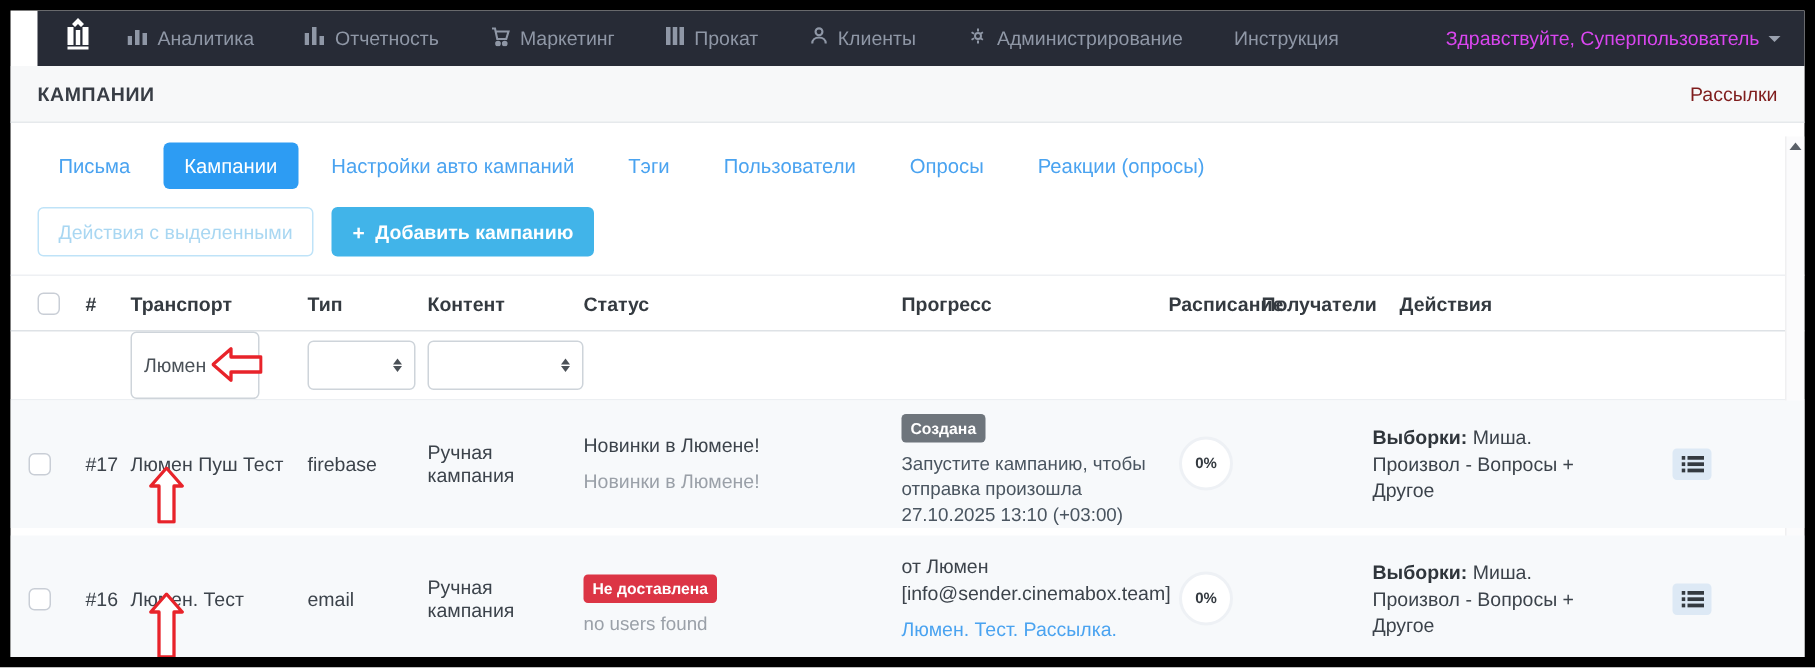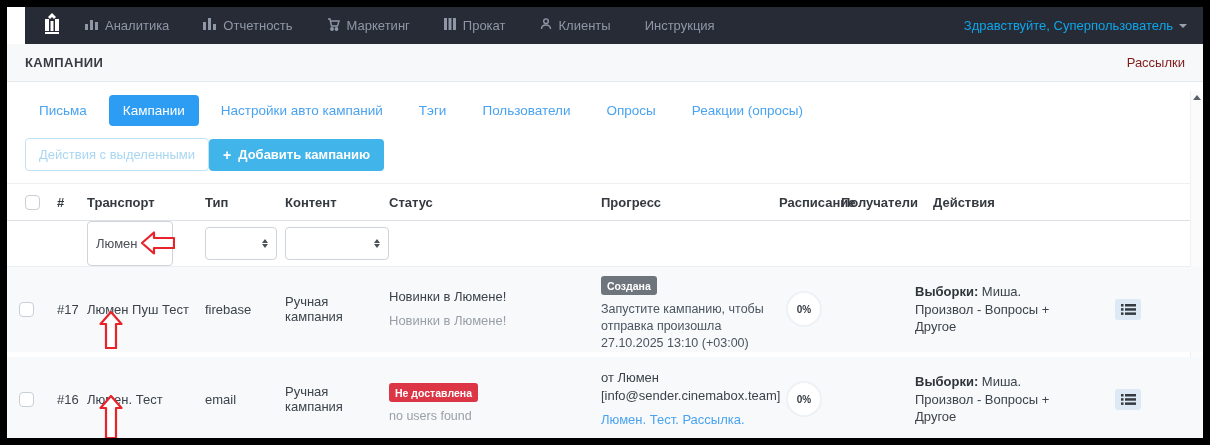--- a/index.html
+++ b/index.html
@@ -7,39 +7,39 @@
   body { font-family:"Liberation Sans", sans-serif; }
 
   .frame { position:relative; width:1210px; height:445px; border:7px solid #000; overflow:hidden; background:#fff; }
 
   
   .navbar { display:flex; align-items:center; height:37px; background:#272b36; padding:0 16px;margin-left:18px; }
   .brand { display:flex; align-items:center; margin-right:22px; }
   .nav-items { display:flex; align-items:center; gap:34px; flex:1; }
   .nav-item { display:flex; align-items:center; gap:7px; color:#8f97a6; font-size:13px; cursor:pointer; white-space:nowrap; }
   .nav-item svg { flex:0 0 auto; }
-  .nav-user { color:#0ea5e9; font-size:13px; display:flex; align-items:center; gap:6px; white-space:nowrap; }
+  .nav-user { color:#d946ef; font-size:13px; display:flex; align-items:center; gap:6px; white-space:nowrap; }
   .caret-down { width:0; height:0; border-left:4px solid transparent; border-right:4px solid transparent; border-top:4px solid #9aa1af; display:inline-block; }
 
   
   .page-header { display:flex; align-items:center; justify-content:space-between; height:38px; background:#f7f8f9; border-bottom:1px solid #e6e9ec; padding:0 18px; }
   .page-title { font-size:13px; font-weight:700; color:#383d45; letter-spacing:.4px; }
   .header-link { font-size:13px; color:#7f1d1d; cursor:pointer; }
 
   
   .scrollbar { position:absolute; top:84px; right:0; width:13px; bottom:0; background:#fbfbfc; border-left:1px solid #f0f0f1; }
   .scrollbar .up { width:0; height:0; margin:4px auto 0; border-left:4px solid transparent; border-right:4px solid transparent; border-bottom:5px solid #5a6068; }
 
   
   .tabs { display:flex; align-items:center; gap:8px; padding:13px 18px 8px; }
   .tab { font-size:13.5px; color:#4aa3f0; padding:8px 14px; border-radius:4px; cursor:pointer; white-space:nowrap; }
   .tab.active { background:#2d9cf3; color:#fff; }
 
   
-  .toolbar { display:flex; align-items:center; padding:4px 18px 12px; }
+  .toolbar { display:flex; gap:12px; padding:4px 18px 12px; }
   .btn-outline { font-size:13px; color:#a9d7f2; background:#fff; border:1px solid #bfe3f8; border-radius:4px; padding:8px 13px; cursor:default; white-space:nowrap; }
   .btn-primary { font-size:13px; font-weight:700; color:#fff; background:#41b4e9; border:none; border-radius:4px; padding:8px 14px; cursor:pointer; display:flex; align-items:center; gap:7px; white-space:nowrap; }
   .btn-primary .plus { font-weight:700; font-size:14px; }
 
   
   .grid { display:grid; grid-template-columns:38px 30px 118px 80px 104px 212px 178px 62px 74px 170px 1fr; }
   .cell { padding:0 0 0 12px; font-size:13px; color:#3c434b; }
   .thead { border-top:1px solid #eef0f3; border-bottom:1px solid #dee2e6; align-items:center; height:38px; }
   .thead .cell { font-weight:600; color:#343a40; display:flex; align-items:center; position:relative; }
   .red-box { border:2px solid #e8232a; padding:1px 5px; margin-left:-7px; }
@@ -135,20 +135,27 @@
         <span>Прокат</span>
       </div>
       <div class="nav-item">
         <span><svg width="12" height="12" viewBox="0 0 12 12" fill="none" stroke="#8f97a6" stroke-width="1.4">
               <circle cx="6" cy="3.2" r="2.3"></circle>
               <path d="M1.5 11 c0-2.6 2-4 4.5-4 s4.5 1.4 4.5 4"></path>
             </svg></span>
         <span>Клиенты</span>
       </div>
       <div class="nav-item">
+        <span><svg width="13" height="12" viewBox="0 0 13 12" fill="#8f97a6">
+              <circle cx="7" cy="6" r="2" fill="none" stroke="#8f97a6" stroke-width="1.3"></circle>
+              <path d="M7 1 v2 M7 9 v2 M2.7 3.5 l1.7 1 M8.6 7.5 l1.7 1 M2.7 8.5 l1.7-1 M8.6 4.5 l1.7-1" stroke="#8f97a6" stroke-width="1.3"></path>
+            </svg></span>
+        <span>Администрирование</span>
+      </div>
+      <div class="nav-item">
         <span>Инструкция</span>
       </div>
     </div>
     <div class="nav-user">
       <span>Здравствуйте, Суперпользователь</span>
       <span class="caret-down"></span>
     </div>
   </div>
 
   <div class="page-header">

